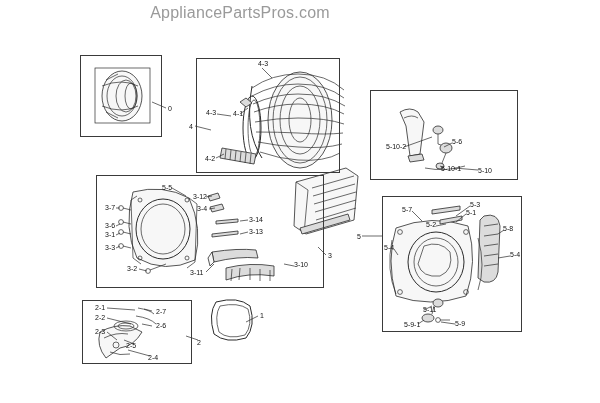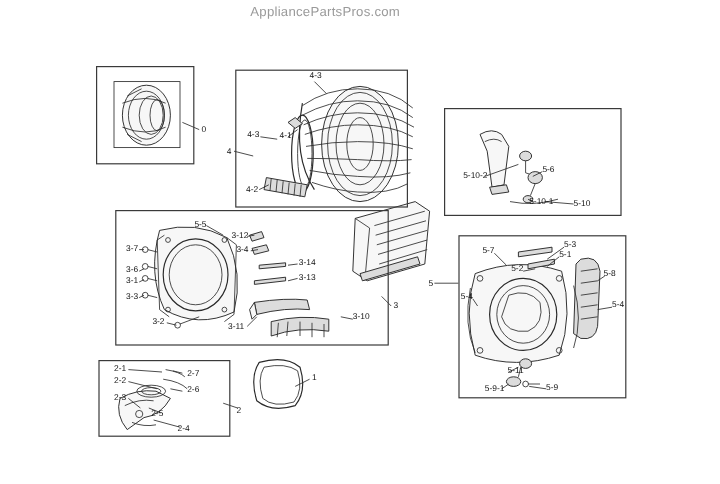--- a/index.html
+++ b/index.html
@@ -9,24 +9,23 @@
     font-family:"Liberation Sans", sans-serif;
     overflow:hidden;
     position:relative;
   }
   #stage{position:relative;width:600px;height:403px;}
 
   .wm{
     position:absolute;left:0;top:4px;width:480px;
     text-align:center;
     color:#9a9a9a;
-    font-size:11px;
+    font-size:16px;
     letter-spacing:.2px;
     font-family:"Liberation Sans", sans-serif;
-    padding-left:31px;
   }
 
   .box{
     position:absolute;
     border:1px solid #3a3a3a;
     box-sizing:border-box;
     background:transparent;
   }
   .lbl{
     position:absolute;

